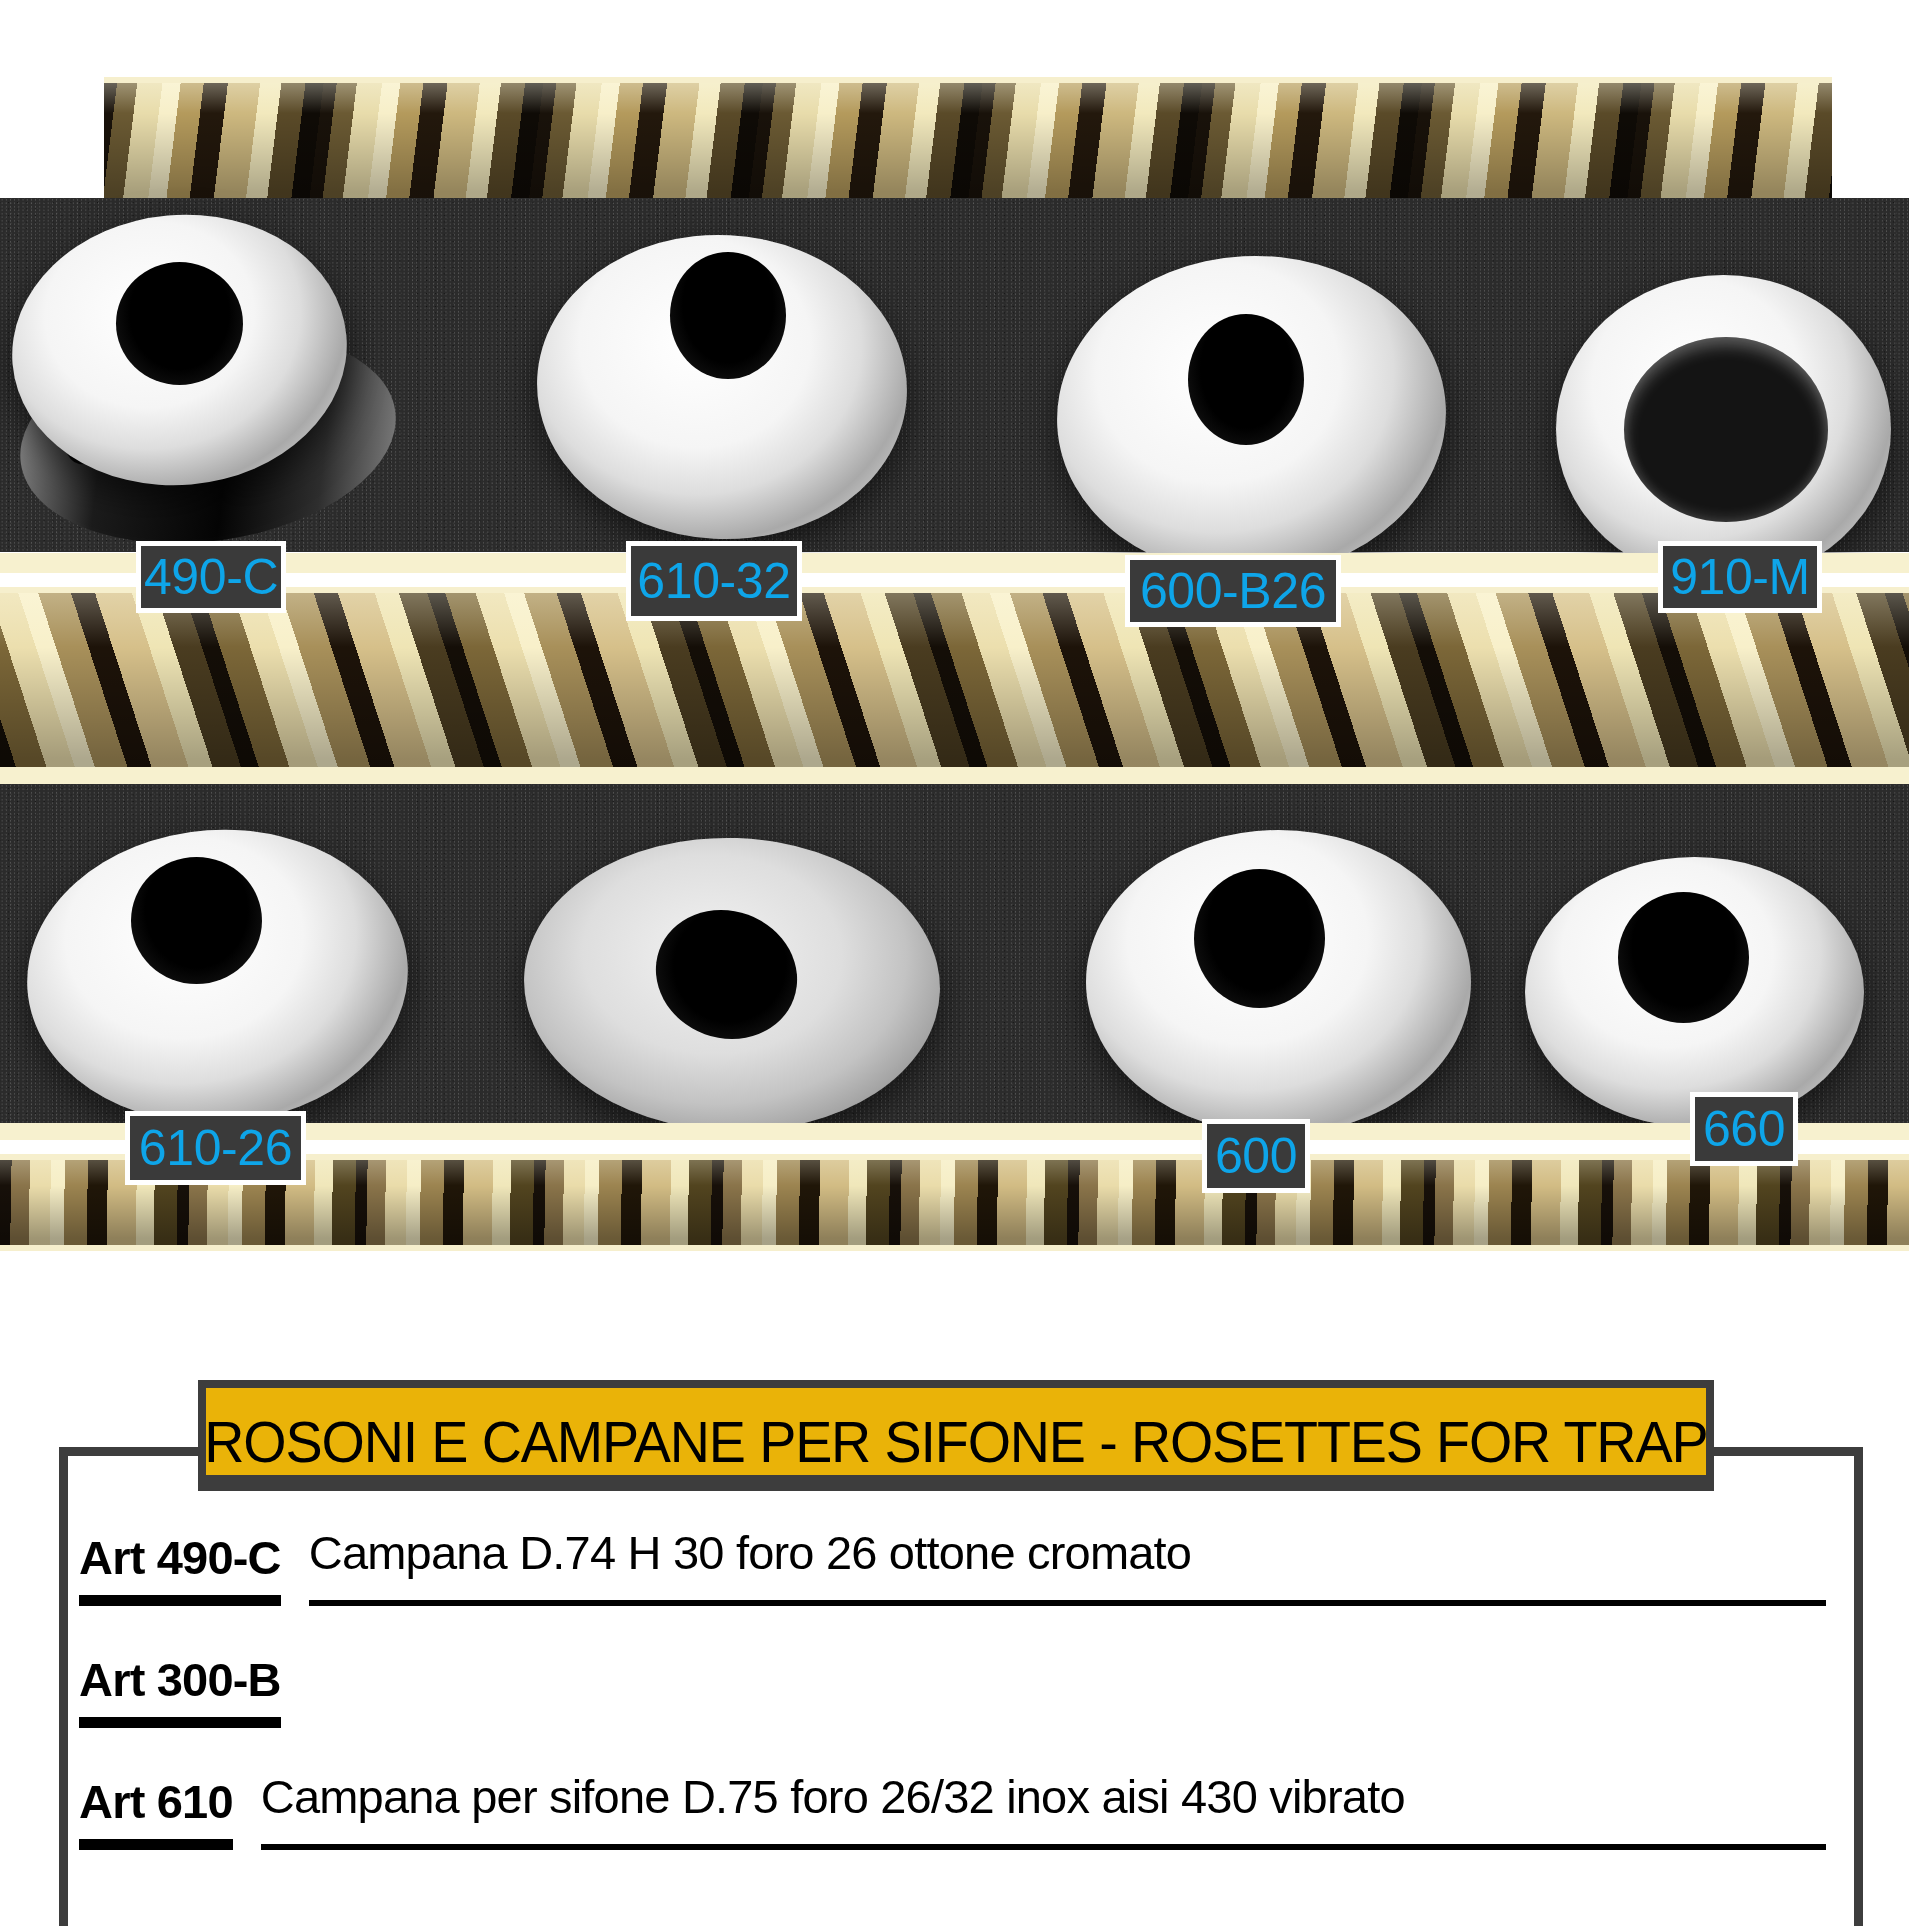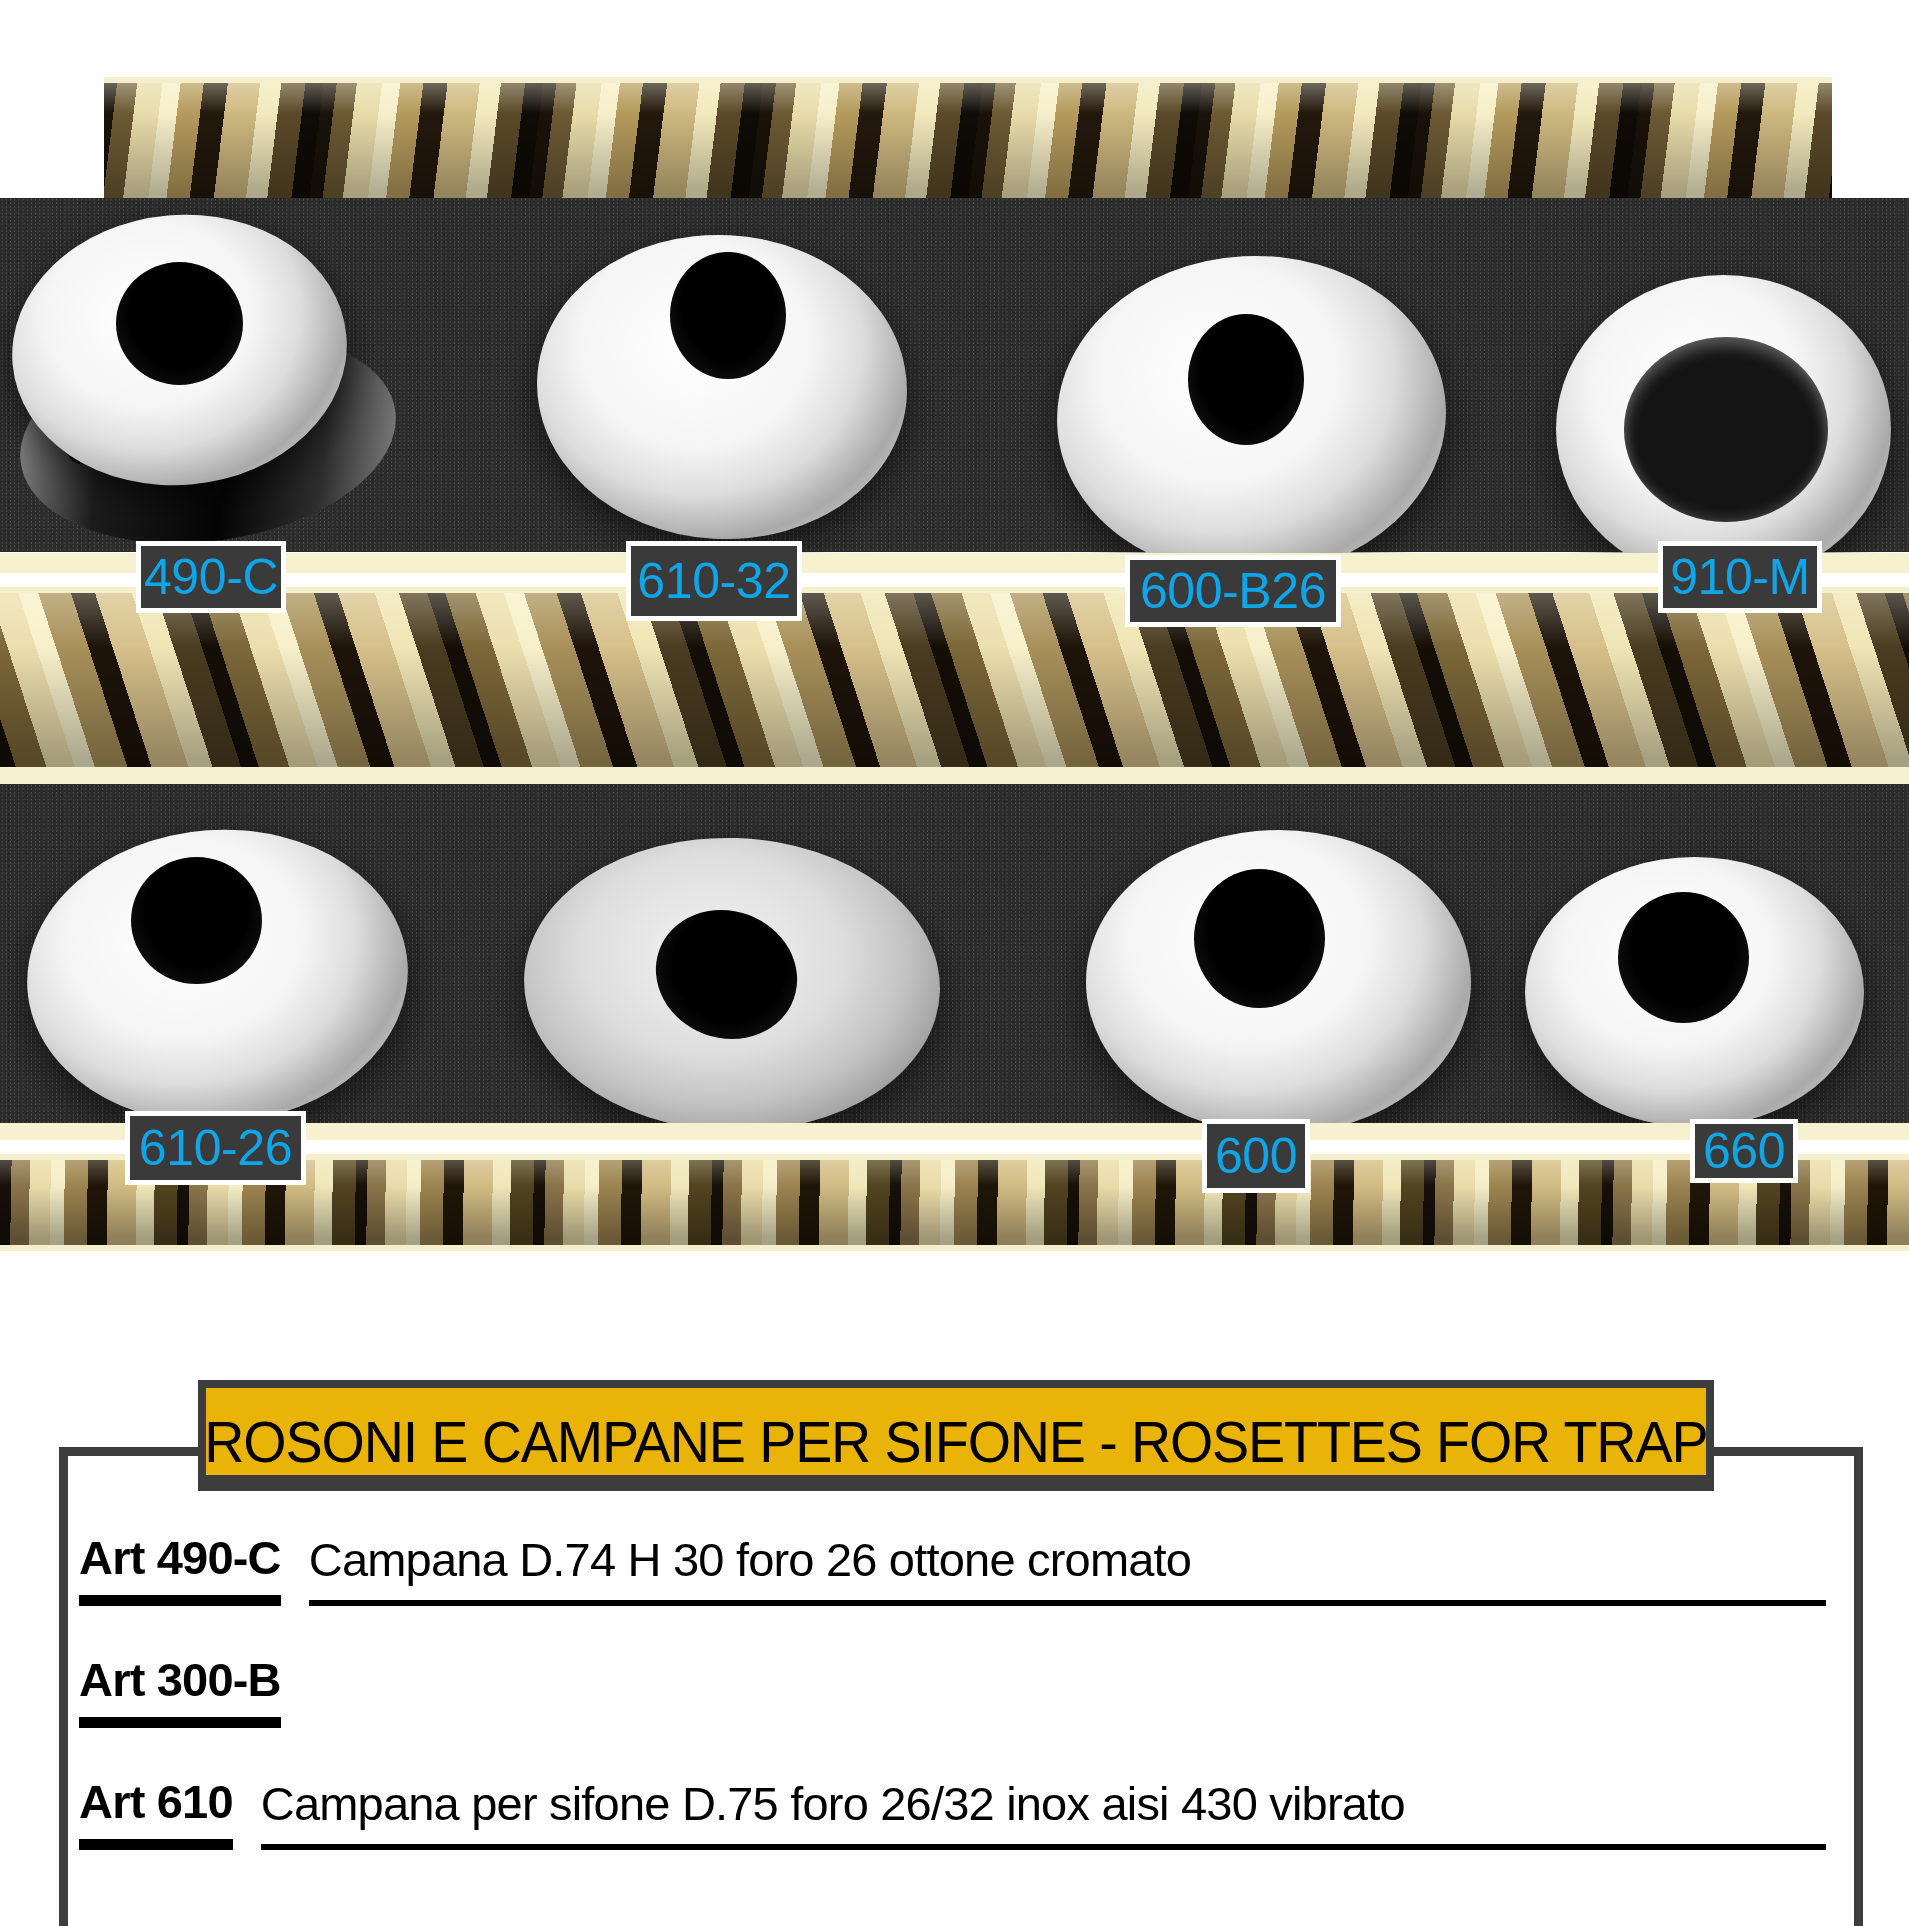--- a/index.html
+++ b/index.html
@@ -101,21 +101,21 @@
     display:flex;align-items:flex-end;height:122px;
     font-size:47px;color:#000;letter-spacing:-0.8px;
   }
   .item .art{
     font-weight:bold;white-space:nowrap;
     border-bottom:11.6px solid #000;padding-bottom:10px;
     margin-right:28px;
   }
   .item .desc{
     flex:1;white-space:nowrap;overflow:hidden;
-    border-bottom:6.2px solid #000;padding-bottom:13px;
+    border-bottom:6.2px solid #000;padding-bottom:20px;
   }
 </style>
 </head>
 <body>
 
 <div id="page">
 
   <div class="brass" style="top:77px;height:121px;left:104px;right:78px;"></div>
 
   <div class="darkband" style="top:198px;height:354px;">
@@ -171,21 +171,21 @@
 
   <div class="creamline" style="top:1123px;height:17.3px;"></div>
   <div class="whiteline" style="top:1140px;height:13.5px;"></div>
 
   <div class="plabel" style="left:125px;top:1111px;width:181px;height:74px;">
       <span>610-26</span>
     </div>
   <div class="plabel" style="left:1202px;top:1119px;width:108px;height:74px;">
       <span>600</span>
     </div>
-  <div class="plabel" style="left:1690px;top:1119px;width:108px;height:64px;">
+  <div class="plabel" style="left:1690px;top:1092px;width:108px;height:74px;">
       <span>660</span>
     </div>
 
   <div class="brass b3" style="top:1154px;height:85px;"></div>
 
   <div class="bigbox"></div>
 
   <div class="titlebox">
     <span>ROSONI E CAMPANE PER SIFONE - ROSETTES FOR TRAP</span>
   </div>

